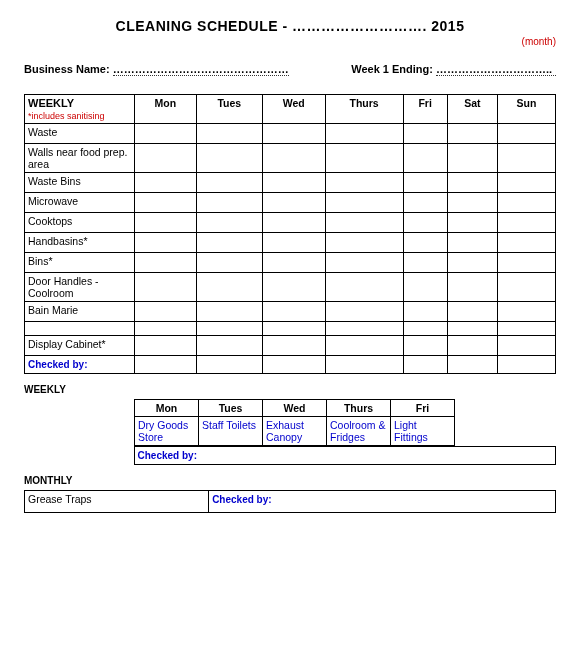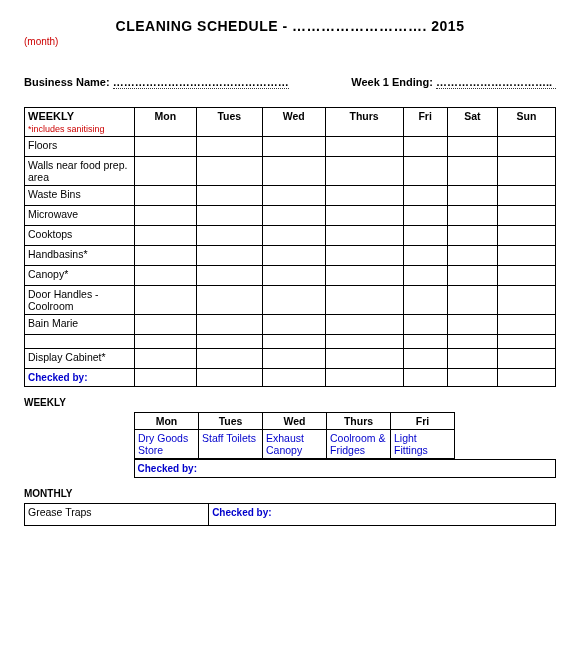--- a/index.html
+++ b/index.html
@@ -13,24 +13,24 @@
       color: #000;
     }
     .page-title {
       text-align: center;
       font-size: 14px;
       font-weight: bold;
       letter-spacing: 0.5px;
       margin-bottom: 2px;
     }
     .page-subtitle {
-      text-align: left;
+      text-align: right;
       font-size: 10px;
       color: #c00;
-      margin-bottom: 29px;
+      margin-bottom: 16px;
     }
     .header-row {
       display: flex;
       justify-content: space-between;
       margin-bottom: 18px;
       font-size: 11px;
     }
     .header-row span {
       font-weight: bold;
     }
@@ -130,21 +130,21 @@
       <th class="day-header">Tues</th>
       <th class="day-header">Wed</th>
       <th class="day-header">Thurs</th>
       <th class="day-header">Fri</th>
       <th class="day-header">Sat</th>
       <th class="day-header">Sun</th>
     </tr>
   </thead>
   <tbody id="daily-tbody">
   <tr>
-        <td class="item-cell" style="height: 20px;">Floors</td>
+        <td class="item-cell" style="height: 20px;">Waste</td>
         <td class="data-cell" style="height: 20px;"></td>
         <td class="data-cell" style="height: 20px;"></td>
         <td class="data-cell" style="height: 20px;"></td>
         <td class="data-cell" style="height: 20px;"></td>
         <td class="data-cell" style="height: 20px;"></td>
         <td class="data-cell" style="height: 20px;"></td>
         <td class="data-cell" style="height: 20px;"></td>
       </tr>
       <tr>
         <td class="item-cell" style="height: 20px;">Walls near food prep. area</td>
@@ -190,21 +190,21 @@
         <td class="item-cell" style="height: 20px;">Handbasins*</td>
         <td class="data-cell" style="height: 20px;"></td>
         <td class="data-cell" style="height: 20px;"></td>
         <td class="data-cell" style="height: 20px;"></td>
         <td class="data-cell" style="height: 20px;"></td>
         <td class="data-cell" style="height: 20px;"></td>
         <td class="data-cell" style="height: 20px;"></td>
         <td class="data-cell" style="height: 20px;"></td>
       </tr>
       <tr>
-        <td class="item-cell" style="height: 20px;">Canopy*</td>
+        <td class="item-cell" style="height: 20px;">Bins*</td>
         <td class="data-cell" style="height: 20px;"></td>
         <td class="data-cell" style="height: 20px;"></td>
         <td class="data-cell" style="height: 20px;"></td>
         <td class="data-cell" style="height: 20px;"></td>
         <td class="data-cell" style="height: 20px;"></td>
         <td class="data-cell" style="height: 20px;"></td>
         <td class="data-cell" style="height: 20px;"></td>
       </tr>
       <tr>
         <td class="item-cell" style="height: 20px;">Door Handles - Coolroom</td>

